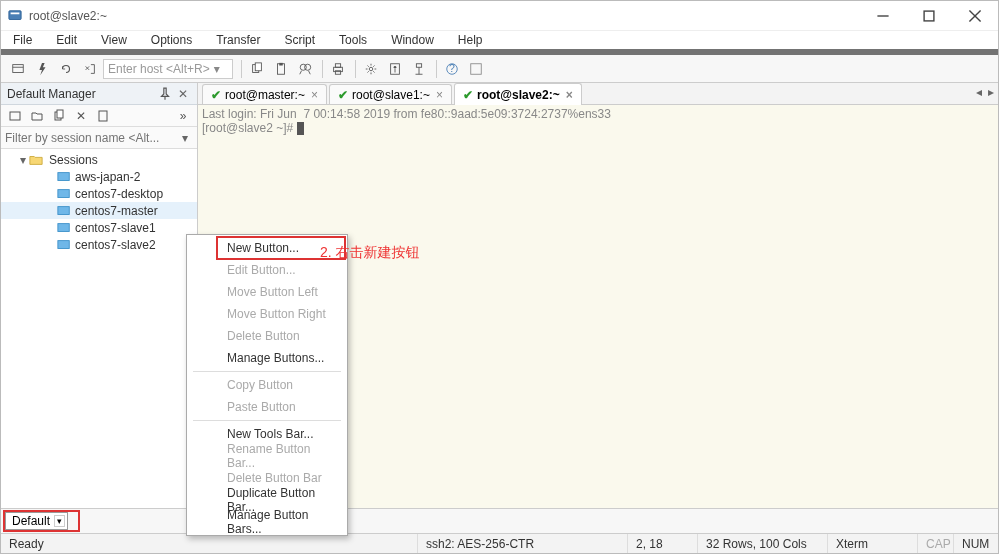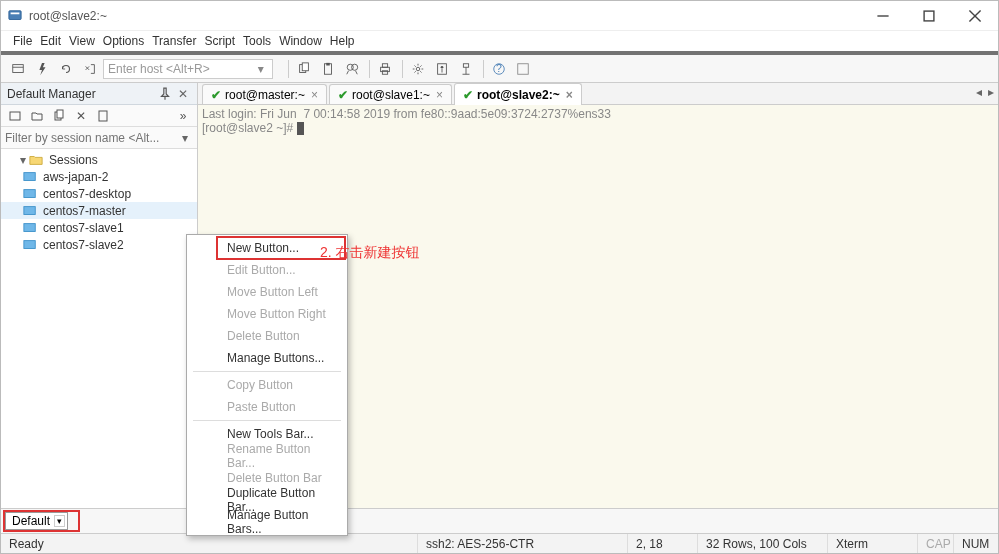--- a/index.html
+++ b/index.html
@@ -4,48 +4,48 @@
   <style>
     * { margin: 0; padding: 0; box-sizing: border-box; font-family: "Segoe UI", Tahoma, sans-serif; font-size: 12px; }
     html, body { width: 999px; height: 554px; overflow: hidden; background: #fff; }
     .window { width: 100%; height: 100%; display: flex; flex-direction: column; border: 1px solid #bbb; }
     .titlebar { height: 30px; display: flex; align-items: center; padding-left: 6px; background: #fff; border-bottom: 1px solid #eee; }
     .titlebar .icon { width: 16px; height: 16px; margin-right: 6px; display: flex; align-items: center; justify-content: center; }
     .titlebar .title { flex: 1; color: #555; }
     .win-controls { display: flex; height: 100%; }
     .win-btn { width: 46px; display: flex; align-items: center; justify-content: center; color: #444; cursor: pointer; }
 
-    .menubar { height: 24px; display: flex; align-items: center; padding: 0 8px; border-bottom: 4px solid #737373; }
+    .menubar { height: 24px; display: flex; padding: 0 8px; gap: 16px; border-bottom: 6px solid #737373; }
     .menubar span { color: #333; cursor: pointer; padding: 2px 4px; }
 
     .toolbar { height: 28px; display: flex; align-items: center; padding: 0 6px; border-bottom: 1px solid #ccc; background: #f7f7f7; }
     .tb-item { width: 22px; height: 22px; display: flex; align-items: center; justify-content: center; margin-right: 2px; color: #555; cursor: pointer; }
     .tb-sep { width: 1px; height: 18px; background: #ccc; margin: 0 4px; }
-    .tb-host { display: flex; align-items: center; border: 1px solid #ccc; height: 20px; padding: 0 4px; margin-right: 11px; color: #999; background: #fff; min-width: 130px; gap: 44px; }
+    .tb-host { display: flex; align-items: center; border: 1px solid #ccc; height: 20px; padding: 0 4px; margin-right: 4px; color: #999; background: #fff; min-width: 130px; }
     .tb-host span { margin-right: 4px; }
 
     .body { flex: 1; display: flex; overflow: hidden; }
 
     .sidebar { width: 197px; display: flex; flex-direction: column; border-right: 1px solid #ccc; background: #fafafa; }
     .panel-header { height: 22px; display: flex; align-items: center; padding: 0 6px; background: #eef2f6; border-bottom: 1px solid #d0d7de; color: #333; }
     .panel-header .spacer { flex: 1; }
     .panel-header .hicon { width: 16px; height: 16px; display: flex; align-items: center; justify-content: center; margin-left: 2px; color: #666; cursor: pointer; }
     .panel-toolbar { height: 22px; display: flex; align-items: center; gap: 2px; padding: 0 4px; border-bottom: 1px solid #ddd; }
     .pt-item { width: 20px; height: 20px; display: flex; align-items: center; justify-content: center; color: #555; cursor: pointer; }
     .filter { height: 22px; border-bottom: 1px solid #ddd; display: flex; align-items: center; padding: 0 4px; }
     .filter input { border: none; outline: none; flex: 1; background: transparent; color: #a21caf; }
     .filter .fbtn { width: 16px; cursor: pointer; color: #666; text-align: center; }
     .tree { flex: 1; overflow: auto; background: #fff; padding: 2px 0; }
     .tree-row { display: flex; align-items: center; height: 17px; padding-left: 6px; cursor: pointer; }
     .tree-row.selected { background: #e5f1fb; }
     .tree-row .twisty { width: 12px; color: #666; text-align: center; }
     .tree-row .ficon { width: 16px; height: 14px; margin-right: 4px; }
     .tree-row .label { color: #333; white-space: nowrap; }
     .indent1 { padding-left: 16px; }
-    .indent2 { padding-left: 22px; }
+    .indent2 { padding-left: 54px; text-align: right; }
 
     .main { flex: 1; display: flex; flex-direction: column; }
     .tabstrip { height: 22px; display: flex; align-items: flex-end; background: #f3f3f3; border-bottom: 1px solid #ccc; position: relative; padding-left: 4px; }
     .tab { display: flex; align-items: center; height: 20px; padding: 0 8px; border: 1px solid #ccc; border-bottom: none; margin-right: 2px; background: #fafafa; cursor: pointer; border-radius: 3px 3px 0 0; }
     .tab.active { background: #fff; font-weight: bold; height: 22px; margin-bottom: -1px; }
     .tab .check { color: #2c9a2c; margin-right: 4px; font-weight: bold; }
     .tab .tclose { margin-left: 6px; color: #888; }
     .tabstrip .nav { position: absolute; right: 4px; top: 2px; display: flex; gap: 6px; color: #666; }
 
     .terminal { flex: 1; background: #faf9ed; font-family: "Consolas", monospace; font-size: 12px; padding: 2px 4px; white-space: pre; color: #555; overflow: hidden; position: relative; }

